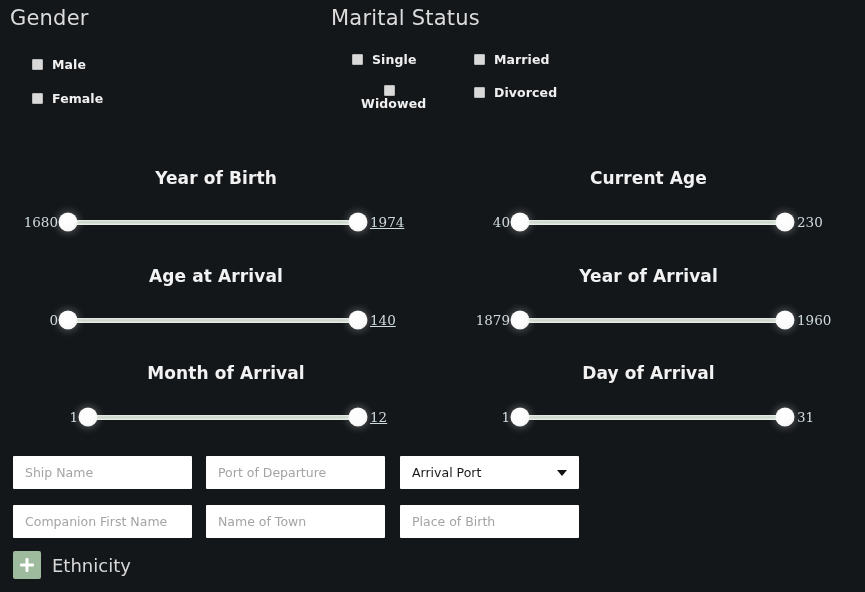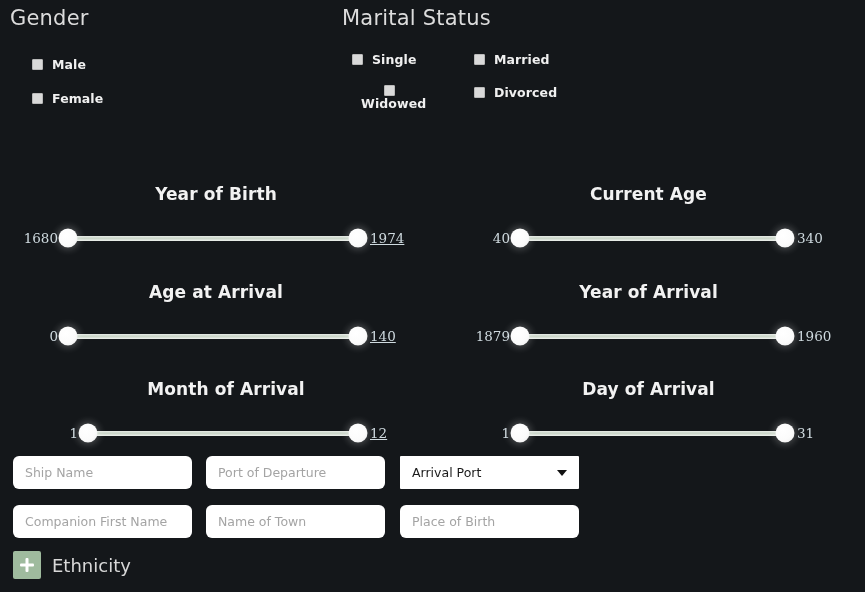--- a/index.html
+++ b/index.html
@@ -20,21 +20,21 @@
   
   .section-heading {
     position: absolute;
     font-size: 21px;
     font-weight: 400;
     color: #dcdcdc;
     letter-spacing: 0.2px;
     white-space: nowrap;
   }
   #heading-gender  { left: 10px;  top: 6px; }
-  #heading-marital { left: 342px; top: 6px; }
+  #heading-marital { left: 331px; top: 6px; }
 
   
   .checkbox-row {
     position: absolute;
     display: flex;
     align-items: center;
     white-space: nowrap;
     padding-left: 12px;
   }
   .cb-box {
@@ -55,21 +55,21 @@
   }
 
   #cb-male     { left: 20px;  top: 57px; }
   #cb-female   { left: 20px;  top: 91px; }
   #cb-single   { left: 340px; top: 52px; }
   #cb-married  { left: 462px; top: 52px; }
   #cb-widowed  { left: 340px; top: 85px; flex-direction: column; }
   #cb-divorced { left: 462px; top: 85px; }
 
   
-  .slider-block { position: absolute; margin-top: 16px; }
+  .slider-block { position: absolute; }
   .slider-title {
     text-align: center;
     font-size: 17px;
     font-weight: bold;
     color: #f2f2f2;
     letter-spacing: 0.1px;
     white-space: nowrap;
   }
   .slider-row {
     display: flex;
@@ -129,21 +129,21 @@
   #sl-year-arrival{ top: 266px; }
   #sl-month-arrival{ top: 363px; padding-left: 20px; }
   #sl-day-arrival { top: 363px; }
 
   
   .field {
     position: absolute;
     height: 33px;
     background: #ffffff;
     border: none;
-    border-radius: 6px;
+    border-radius: 1px;
     font-family: "DejaVu Sans", "Liberation Sans", sans-serif;
     font-size: 12.5px;
     color: #5b5b5b;
     padding: 0 12px;
     outline: none;
   }
   .field::placeholder { color: #a4a4a4; opacity: 1; }
 
   #field-ship-name        { left: 13px;  top: 456px; width: 179px; }
   #field-port-departure   { left: 206px; top: 456px; width: 179px; }
@@ -262,21 +262,21 @@
 
 <div class="slider-block col-right" id="sl-current-age">
   <div class="slider-title">Current Age</div>
   <div class="slider-row">
     <span class="slider-min">40</span>
     <span class="slider-track-wrap">
       <span class="slider-track"></span>
       <span class="slider-handle left"></span>
       <span class="slider-handle right"></span>
     </span>
-    <span class="slider-max">340</span>
+    <span class="slider-max">230</span>
   </div>
 </div>
 
 <div class="slider-block col-left" id="sl-age-arrival">
   <div class="slider-title">Age at Arrival</div>
   <div class="slider-row">
     <span class="slider-min">0</span>
     <span class="slider-track-wrap">
       <span class="slider-track"></span>
       <span class="slider-handle left"></span>

